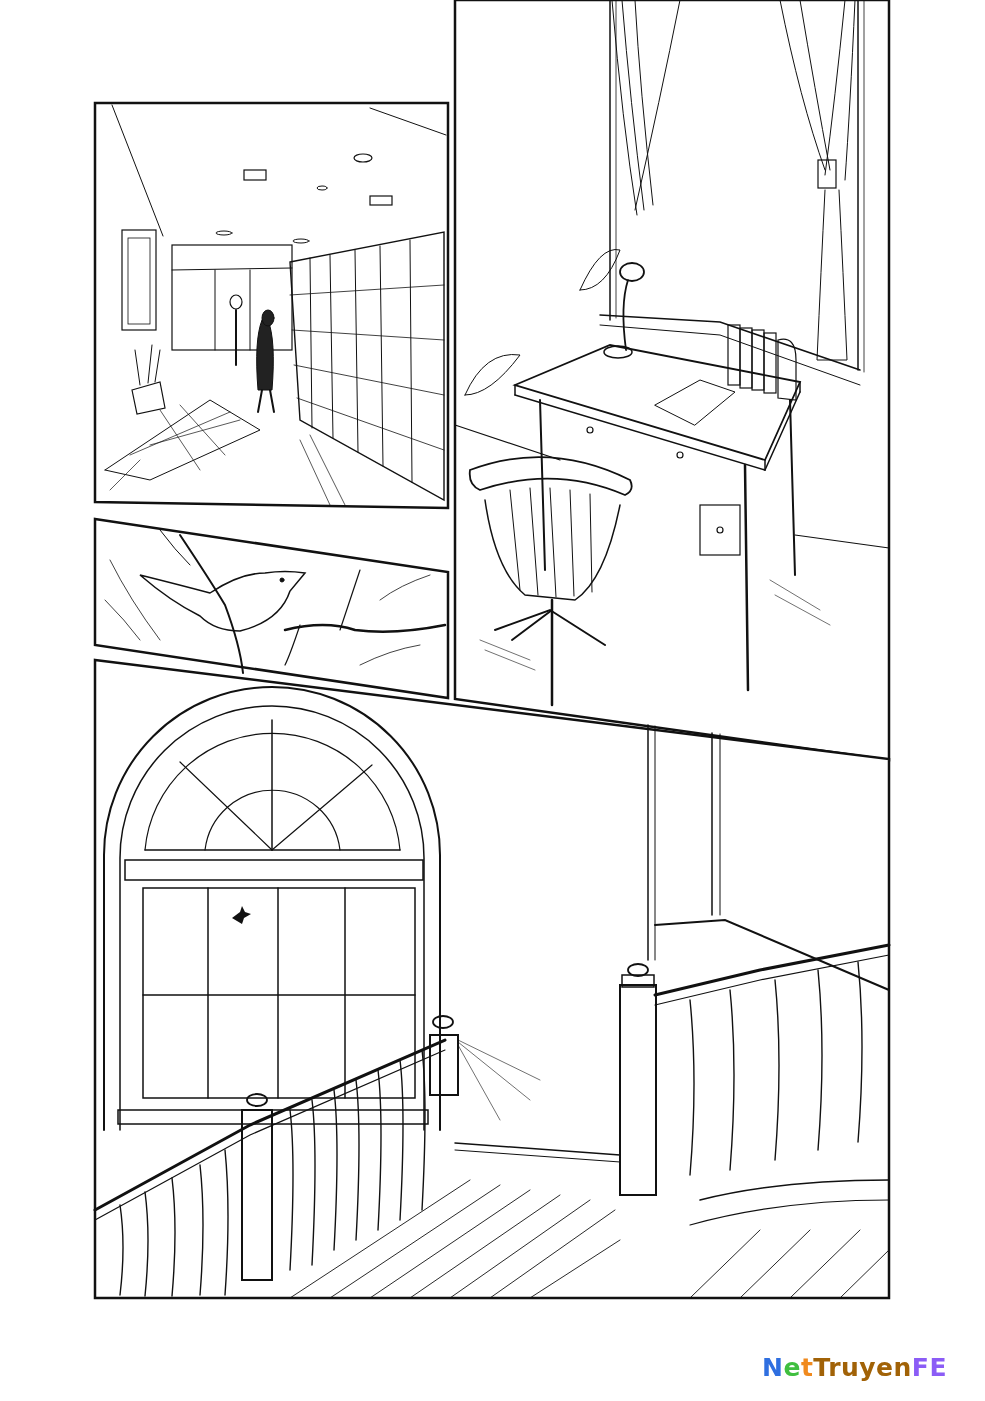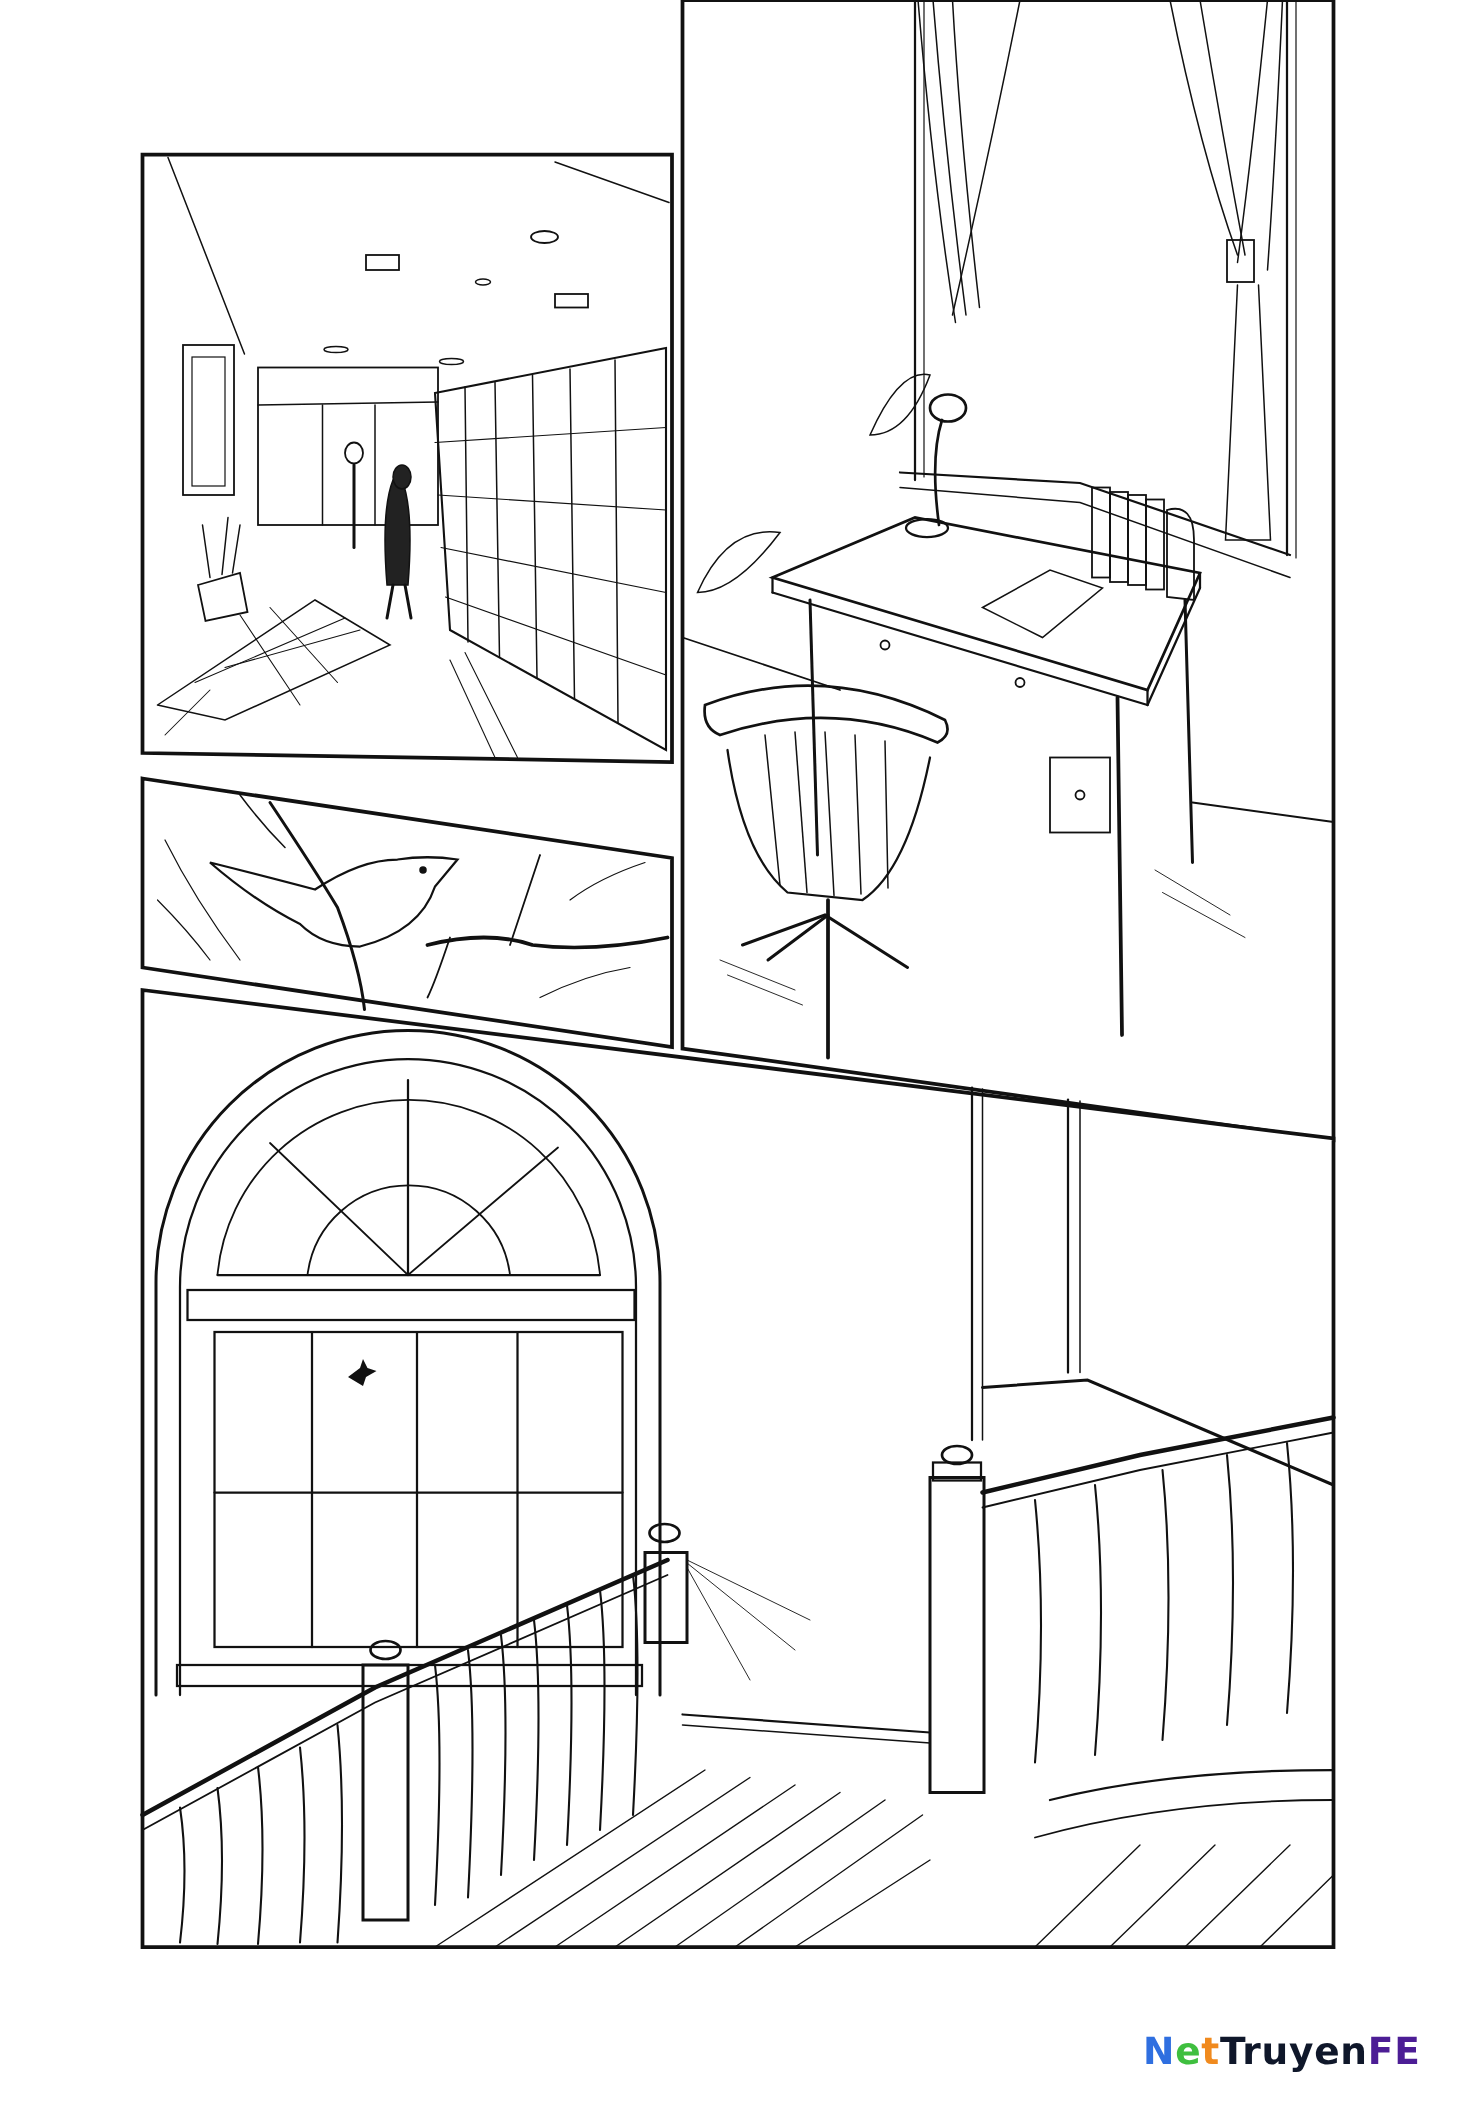--- a/index.html
+++ b/index.html
@@ -248,14 +248,14 @@
       <path d="M690,1225 q90,-25 199,-25" stroke-width="1.2"></path>
 
       <line x1="458" y1="1040" x2="540" y2="1080" stroke-width="0.6"></line>
       <line x1="458" y1="1045" x2="500" y2="1120" stroke-width="0.6"></line>
       <line x1="458" y1="1042" x2="530" y2="1100" stroke-width="0.6"></line>
     </g>
   </g>
 </svg>
 
 <div class="watermark">
-  <span style="color:#2f6fe0">N</span><span style="color:#3fbf3f">e</span><span style="color:#f08a1e">t</span><span style="color:#0f172a">Truyen</span><span style="color:#4c1d95">FE</span>
+  <span style="color:#2f6fe0">N</span><span style="color:#3fbf3f">e</span><span style="color:#f08a1e">t</span><span style="color:#a16207">Truyen</span><span style="color:#8b5cf6">FE</span>
 </div>
 
 </body></html>

